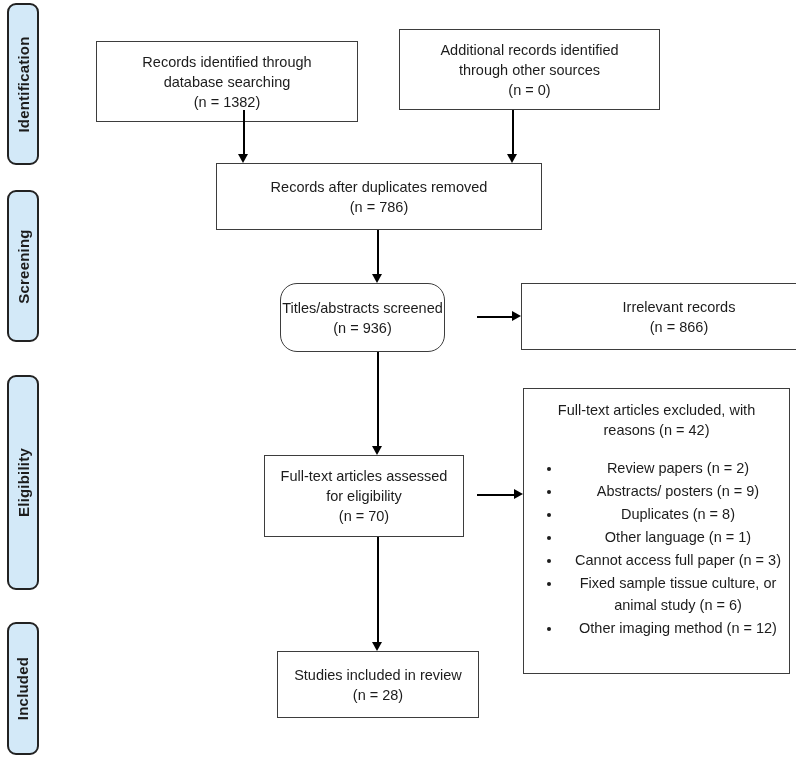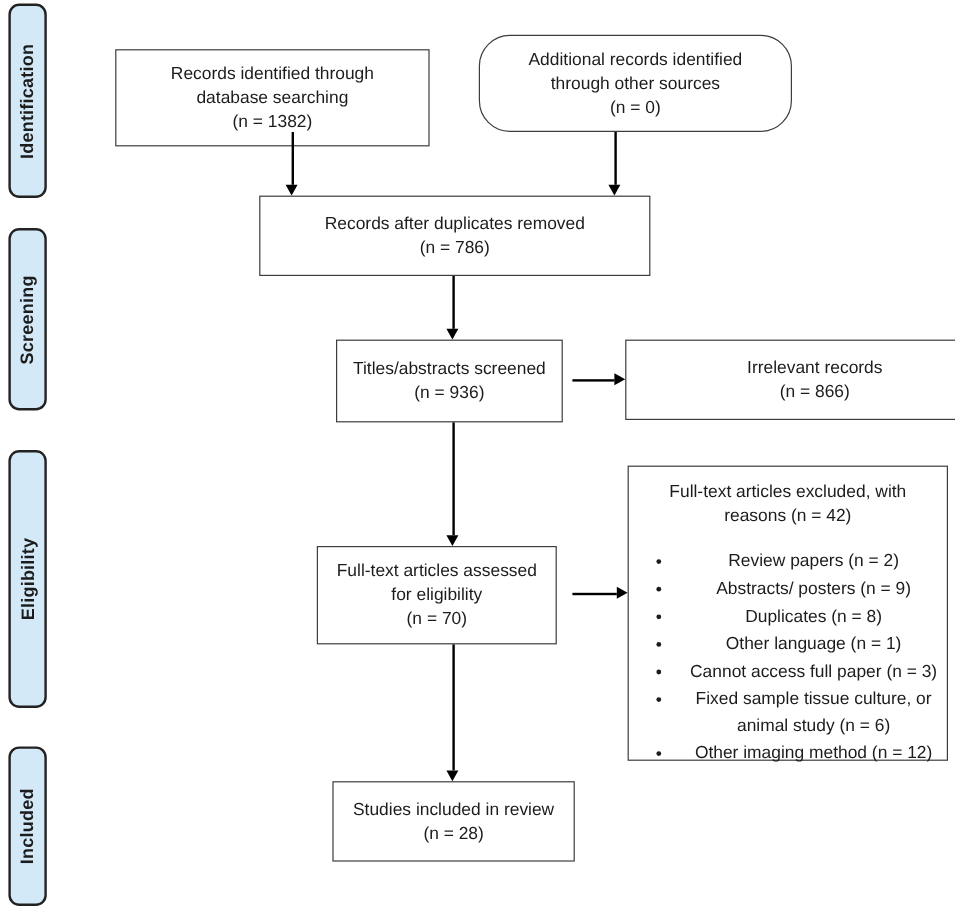--- a/index.html
+++ b/index.html
@@ -97,48 +97,48 @@
   <div class="stage" style="top:622px;height:133px;">
     <span class="vtext">Included</span>
   </div>
 
   <div class="fbox" style="left:96px;top:41px;width:262px;height:81px;">
     <span class="txt">Records identified through
 database searching
 (n = 1382)</span>
   </div>
 
-  <div class="fbox" style="left:399px;top:29px;width:261px;height:81px;border-radius:26px;">
+  <div class="fbox" style="left:399px;top:29px;width:261px;height:81px;">
     <span class="txt">Additional records identified
 through other sources
 (n = 0)</span>
   </div>
 
   <div class="fbox" style="left:216px;top:163px;width:326px;height:67px;">
     <span class="txt">Records after duplicates removed
 (n = 786)</span>
   </div>
 
-  <div class="fbox" style="left:280px;top:283px;width:189px;height:69px;">
+  <div class="fbox" style="left:280px;top:283px;width:165px;height:69px;border-radius:17px;">
     <span class="txt">Titles/abstracts screened
 (n = 936)</span>
   </div>
 
   <div class="fbox" style="left:521px;top:283px;width:316px;height:67px;">
     <span class="txt">Irrelevant records
 (n = 866)</span>
   </div>
 
   <div class="fbox" style="left:264px;top:455px;width:200px;height:82px;">
     <span class="txt">Full-text articles assessed
 for eligibility
 (n = 70)</span>
   </div>
 
-  <div class="fbox excl" style="left:523px;top:388px;width:267px;height:246px;">
+  <div class="fbox excl" style="left:523px;top:388px;width:267px;height:286px;">
     <span class="txt">Full-text articles excluded, with
 reasons (n = 42)</span>
     <ul>
       <li>Review papers (n = 2)</li>
       <li>Abstracts/ posters (n = 9)</li>
       <li>Duplicates (n = 8)</li>
       <li>Other language (n = 1)</li>
       <li>Cannot access full paper (n = 3)</li>
       <li>Fixed sample tissue culture, or animal study (n = 6)</li>
       <li>Other imaging method (n = 12)</li>

